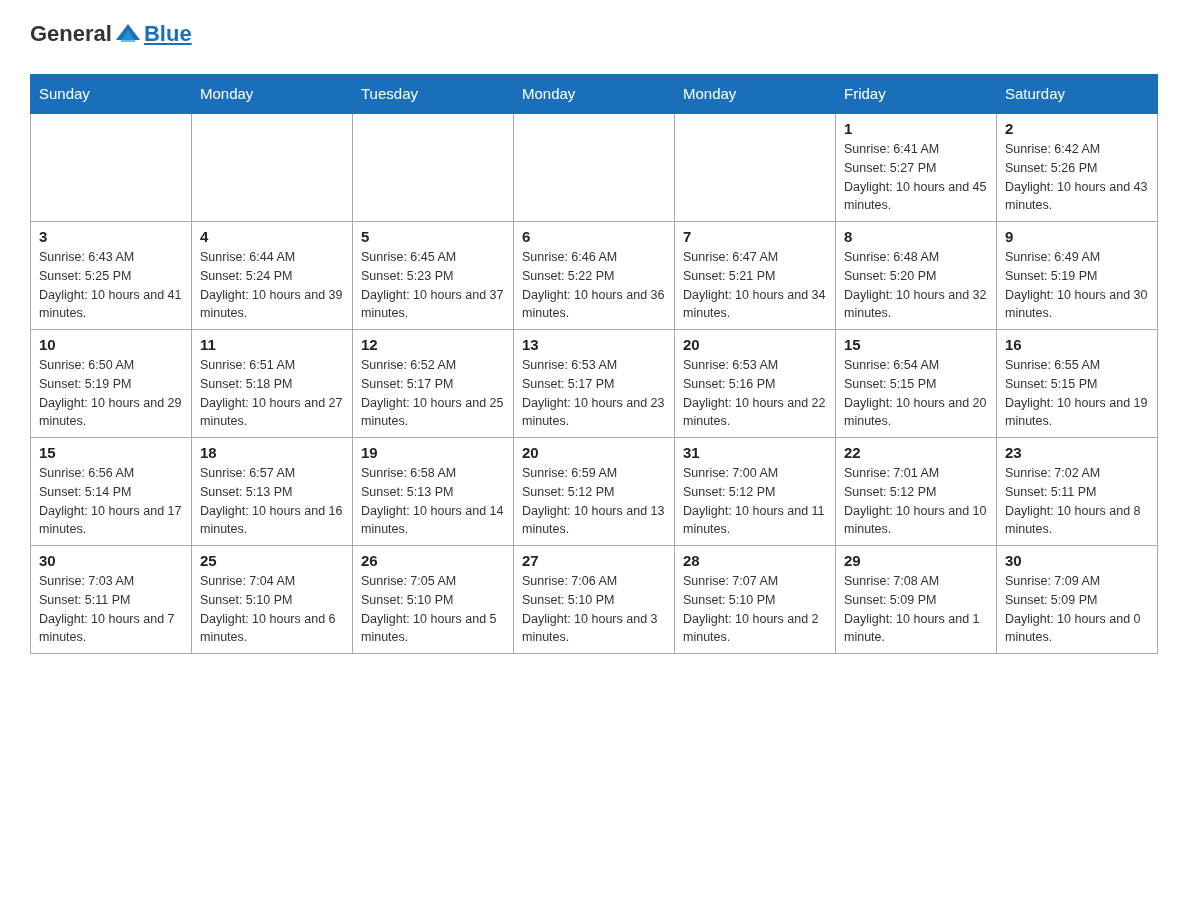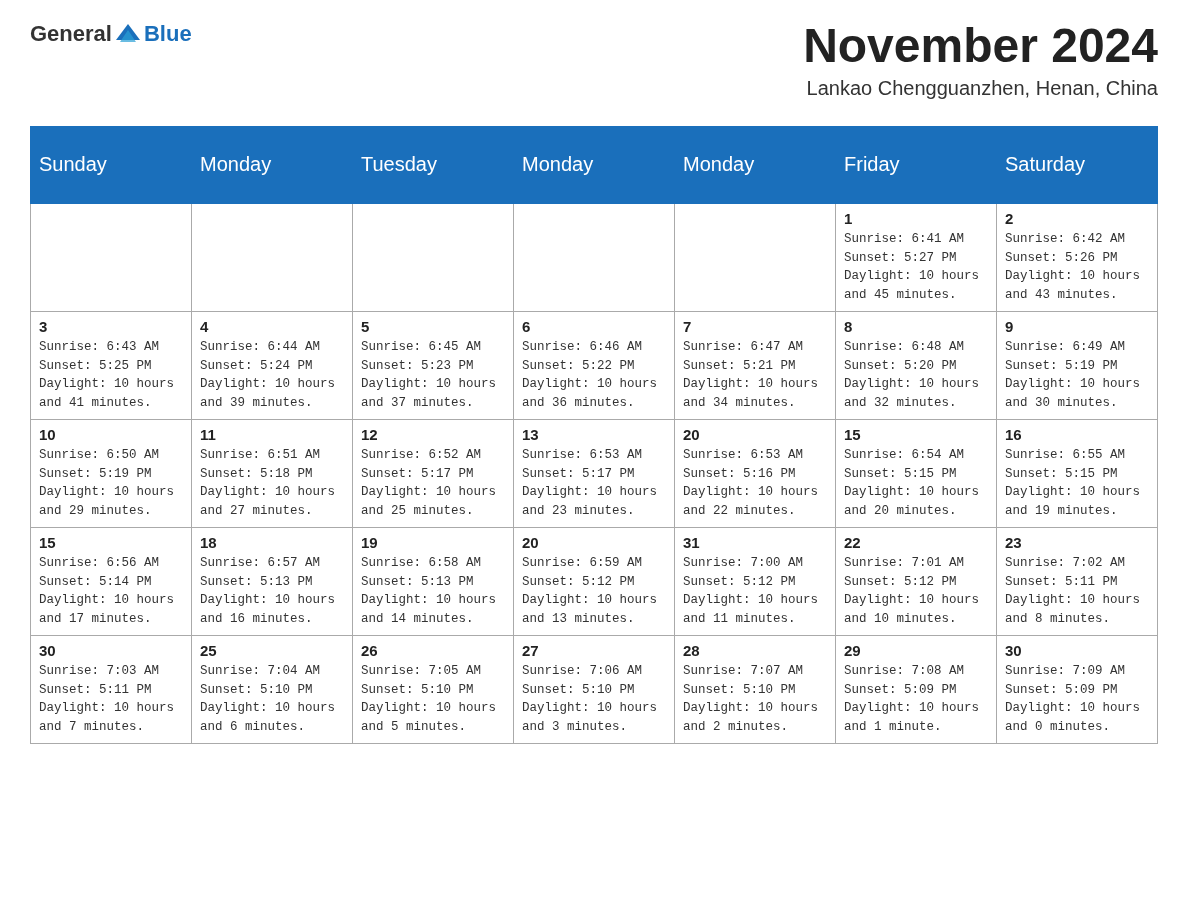--- a/index.html
+++ b/index.html
@@ -4,21 +4,20 @@
   <style>
     * { box-sizing: border-box; margin: 0; padding: 0; }
     body {
       font-family: Arial, sans-serif;
       background: #fff;
       padding: 20px 30px;
       color: #222;
     }
     .header-area {
       display: flex;
-      justify-content: space-between;
       align-items: flex-start;
       margin-bottom: 26px;
     }
     .logo {
       display: flex;
       align-items: center;
       gap: 0;
     }
     .logo-text-general {
       font-size: 22px;
@@ -27,20 +26,21 @@
     }
     .logo-icon {
       width: 28px;
       height: 28px;
       margin: 0 2px;
     }
     .logo-text-blue {
       font-size: 22px;
       font-weight: bold;
       color: #1a6fbb;
+      text-decoration: underline;
     }
     .title-area {
       text-align: right;
     }
     .page-title {
       font-size: 48px;
       font-weight: bold;
       color: #222;
       line-height: 1.1;
     }
@@ -50,23 +50,23 @@
       margin-top: 4px;
     }
     .calendar {
       width: 100%;
       border-collapse: collapse;
       margin-top: 10px;
     }
     .calendar thead tr th {
       background-color: #1a6fbb;
       color: #fff;
-      padding: 26px 8px;
+      padding: 10px 8px;
       text-align: left;
-      font-size: 20px;
+      font-size: 15px;
       font-weight: normal;
       border: 1px solid #1a6fbb;
     }
     .calendar tbody tr td {
       border: 1px solid #aaa;
       vertical-align: top;
       padding: 6px 8px;
       width: calc(100% / 7);
       min-height: 90px;
       font-size: 13px;
@@ -76,21 +76,20 @@
       font-size: 15px;
       font-weight: bold;
       color: #222;
       display: block;
       margin-bottom: 3px;
     }
     .day-info {
       font-size: 12.5px;
       color: #333;
       line-height: 1.5;
-      font-family: Liberation Mono, monospace;
     }
     .empty-cell {
       background: #fff;
     }
     .calendar tbody tr:first-child td {
       border-top: 2px solid #1a6fbb;
     }
     .calendar tbody tr td:first-child {
       
     }
@@ -100,24 +99,20 @@
 
 <div class="header-area">
   <div class="logo">
     <span class="logo-text-general">General</span>
     <svg class="logo-icon" viewBox="0 0 28 28" xmlns="http://www.w3.org/2000/svg">
       <polygon points="14,4 26,20 2,20" fill="#1a6fbb"></polygon>
       <polygon points="14,10 22,22 6,22" fill="#2a9fd6" opacity="0.7"></polygon>
     </svg>
     <span class="logo-text-blue">Blue</span>
   </div>
-  <div class="title-area">
-    <div class="page-title">November 2024</div>
-    <div class="subtitle">Lankao Chengguanzhen, Henan, China</div>
-  </div>
 </div>
 
 <table class="calendar">
   <thead>
     <tr>
     <th>Sunday</th>
         <th>Monday</th>
         <th>Tuesday</th>
         <th>Monday</th>
         <th>Monday</th>

